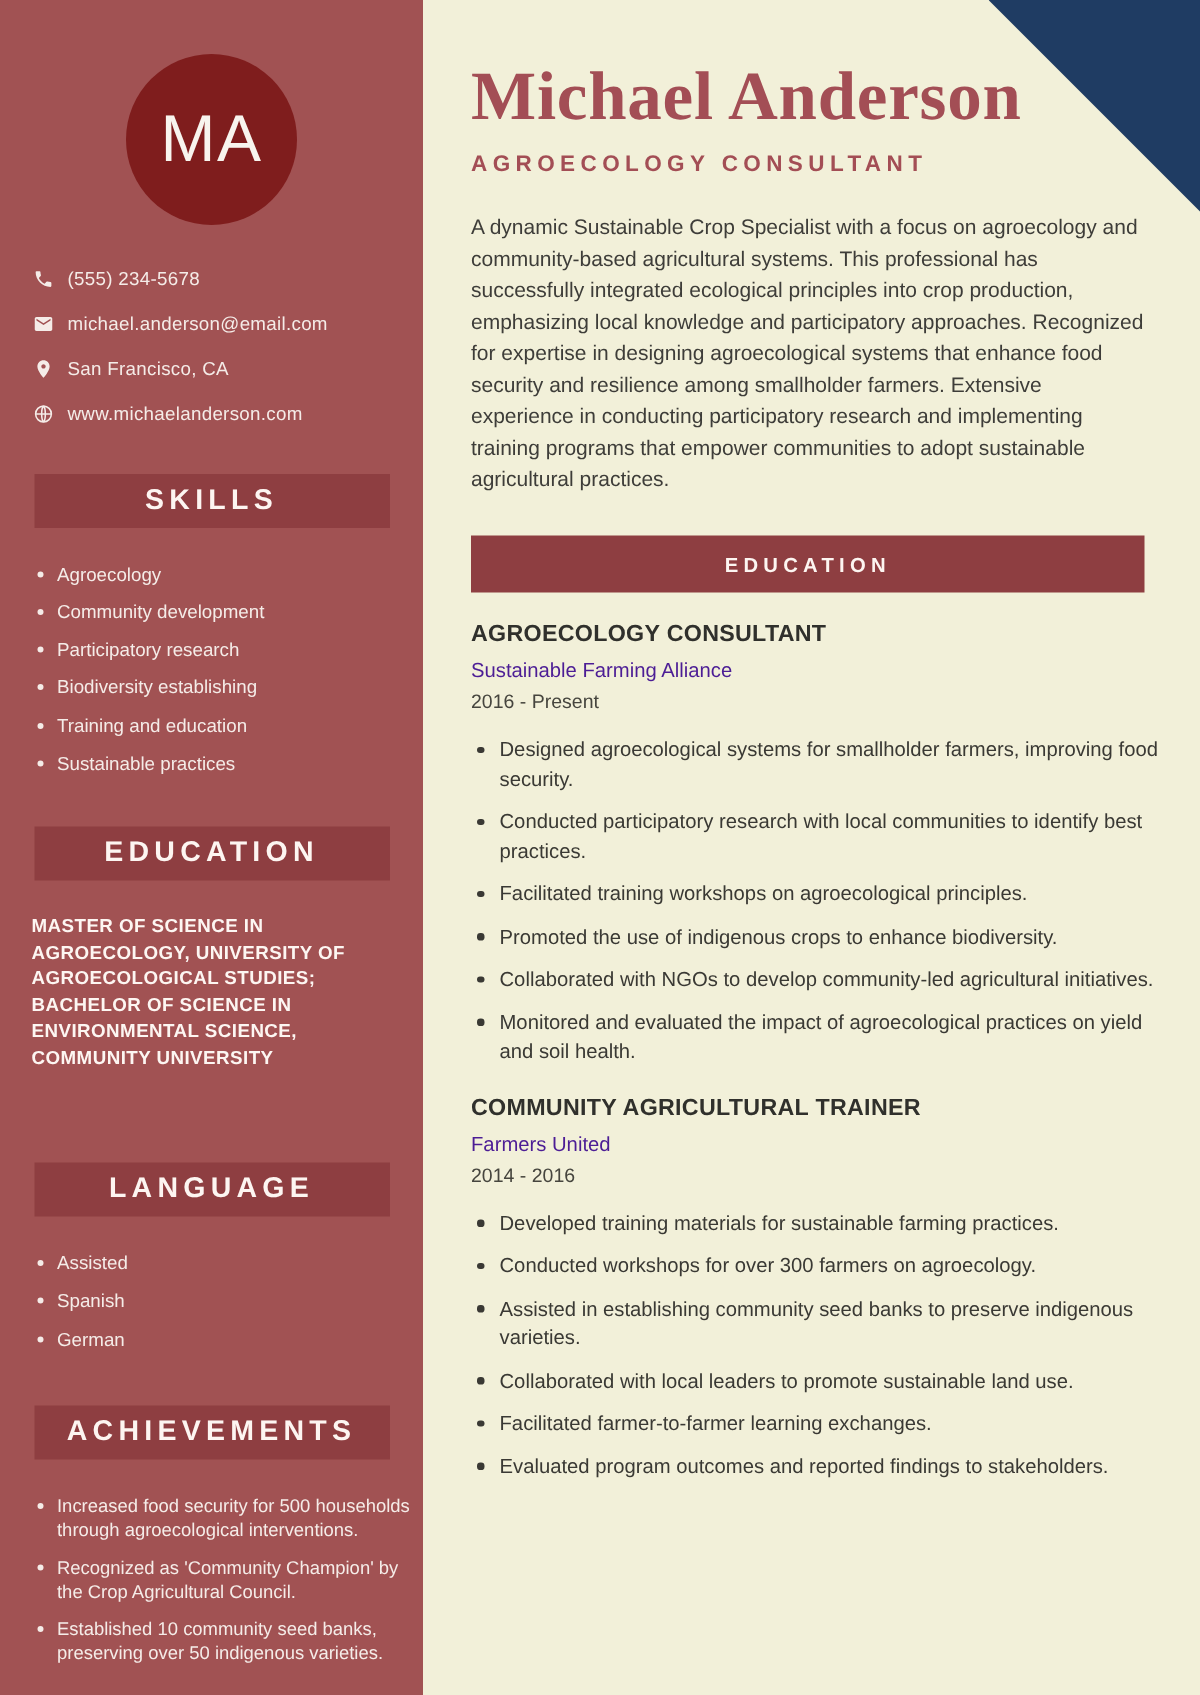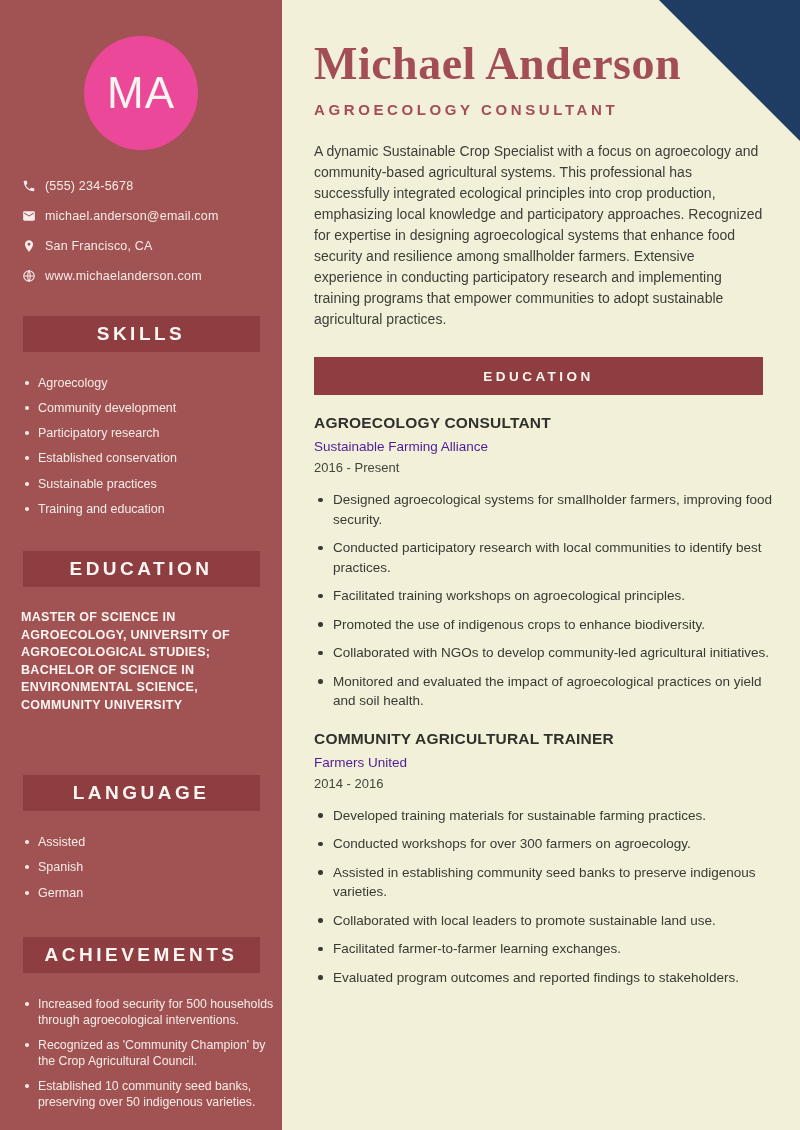--- a/index.html
+++ b/index.html
@@ -21,21 +21,21 @@
     width: 282px;
     flex: 0 0 282px;
     background: #a15253;
     color: #f5ece8;
     padding-top: 36px;
   }
   .avatar {
     width: 114px;
     height: 114px;
     border-radius: 50%;
-    background: #ec4899;
+    background: #7f1d1d;
     margin: 0 auto;
     display: flex;
     align-items: center;
     justify-content: center;
   }
   .avatar-initials {
     color: #f8f4ee;
     font-size: 44px;
     font-weight: 400;
     letter-spacing: 1px;
@@ -242,23 +242,23 @@
     </div>
 
     <div class="side-header skills-header">
       <span>SKILLS</span>
     </div>
     <ul class="side-list">
 
     <li>Agroecology</li>
         <li>Community development</li>
         <li>Participatory research</li>
-        <li>Established conservation</li>
+        <li>Biodiversity establishing</li>
+        <li>Training and education</li>
         <li>Sustainable practices</li>
-        <li>Training and education</li>
       </ul>
 
     <div class="side-header education-header">
       <span>EDUCATION</span>
     </div>
     <p class="education-text">MASTER OF SCIENCE IN AGROECOLOGY, UNIVERSITY OF AGROECOLOGICAL STUDIES; BACHELOR OF SCIENCE IN ENVIRONMENTAL SCIENCE, COMMUNITY UNIVERSITY</p>
 
     <div class="side-header language-header">
       <span>LANGUAGE</span>
     </div>

